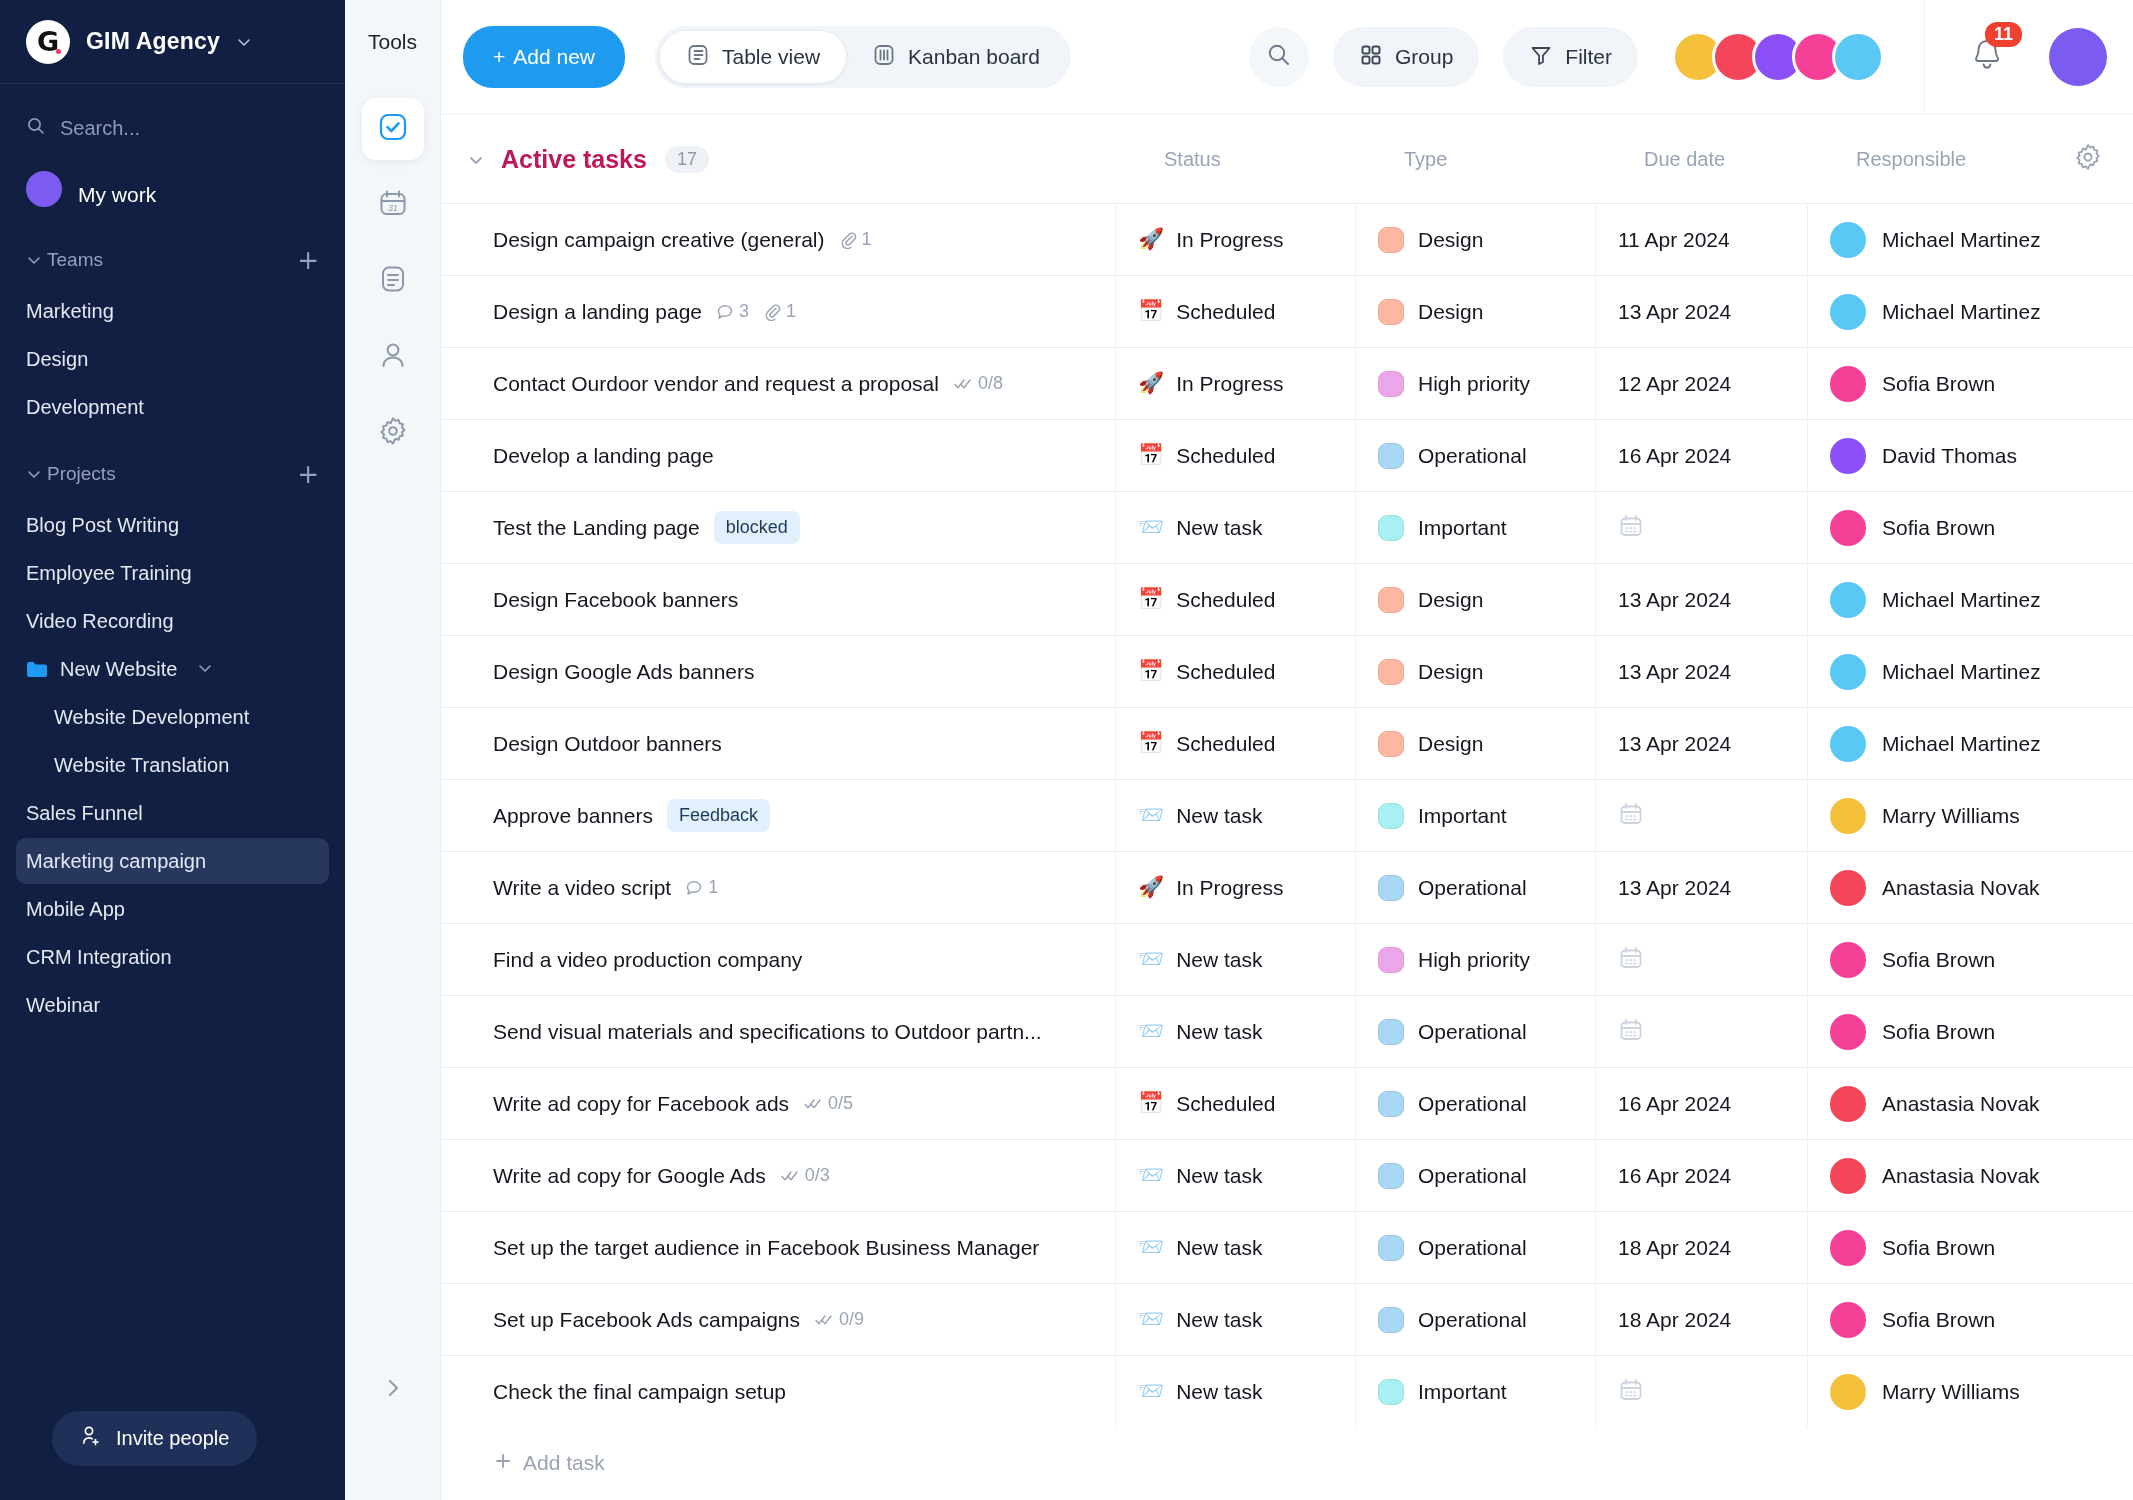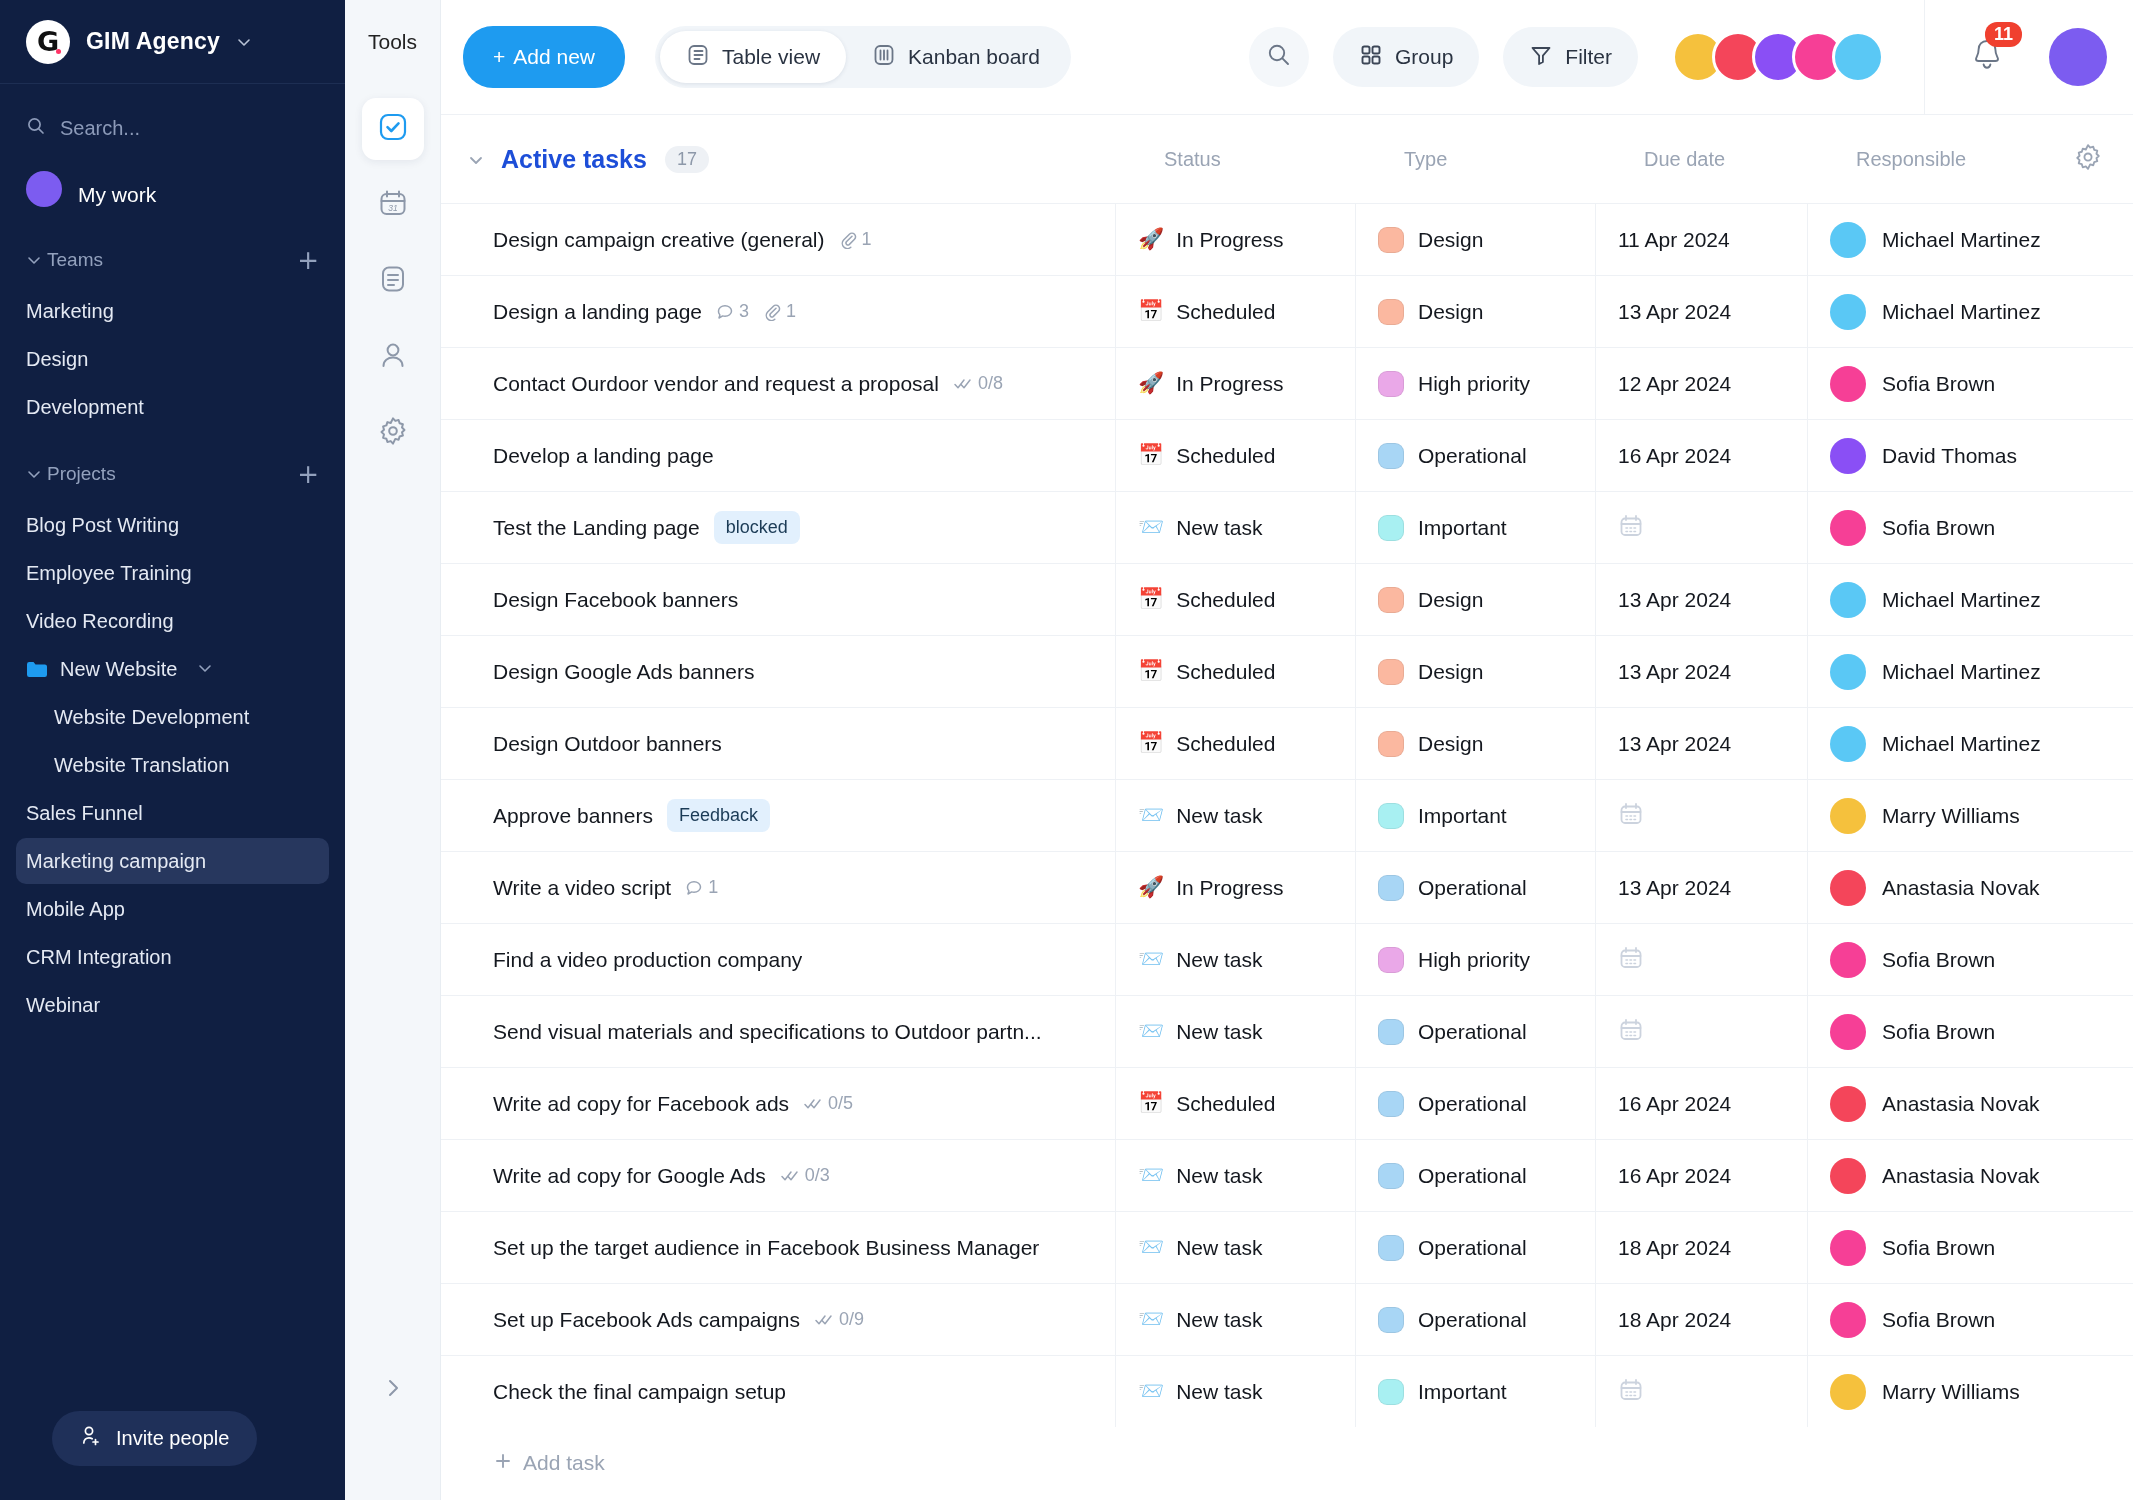--- a/index.html
+++ b/index.html
@@ -139,21 +139,21 @@
   }
   .me-av { width: 58px; height: 58px; border-radius: 50%; margin-left: 28px; }
 
   
   .tablewrap { flex: 1 1 auto; overflow: hidden; }
   .thead {
     display: flex; align-items: center; height: 88px;
     padding-left: 26px; color: #9aa4b4; font-size: 20px;
   }
   .th-title { display: flex; align-items: center; gap: 18px; }
-  .th-title .tt { color: #1d4ed8; font-size: 25px; font-weight: 600; }
+  .th-title .tt { color: #be185d; font-size: 25px; font-weight: 600; }
   .cnt { background: #eef1f5; color: #8d98a9; border-radius: 14px; padding: 3px 12px; font-size: 18px; }
 
   .row { display: flex; align-items: stretch; height: 72px; border-top: 1px solid #eef1f5; }
   .row:first-child { border-top: 1px solid #eef1f5; }
   .c-task { width: 675px; flex: 0 0 675px; display: flex; align-items: center; padding-left: 52px; gap: 14px; border-right: 1px solid #eef1f5; }
   .c-status { width: 240px; flex: 0 0 240px; display: flex; align-items: center; gap: 12px; padding-left: 22px; border-right: 1px solid #eef1f5; }
   .c-type { width: 240px; flex: 0 0 240px; display: flex; align-items: center; gap: 14px; padding-left: 22px; border-right: 1px solid #eef1f5; }
   .c-due { width: 212px; flex: 0 0 212px; display: flex; align-items: center; padding-left: 22px; border-right: 1px solid #eef1f5; }
   .c-resp { flex: 1 1 auto; display: flex; align-items: center; gap: 16px; padding-left: 22px; }
 

